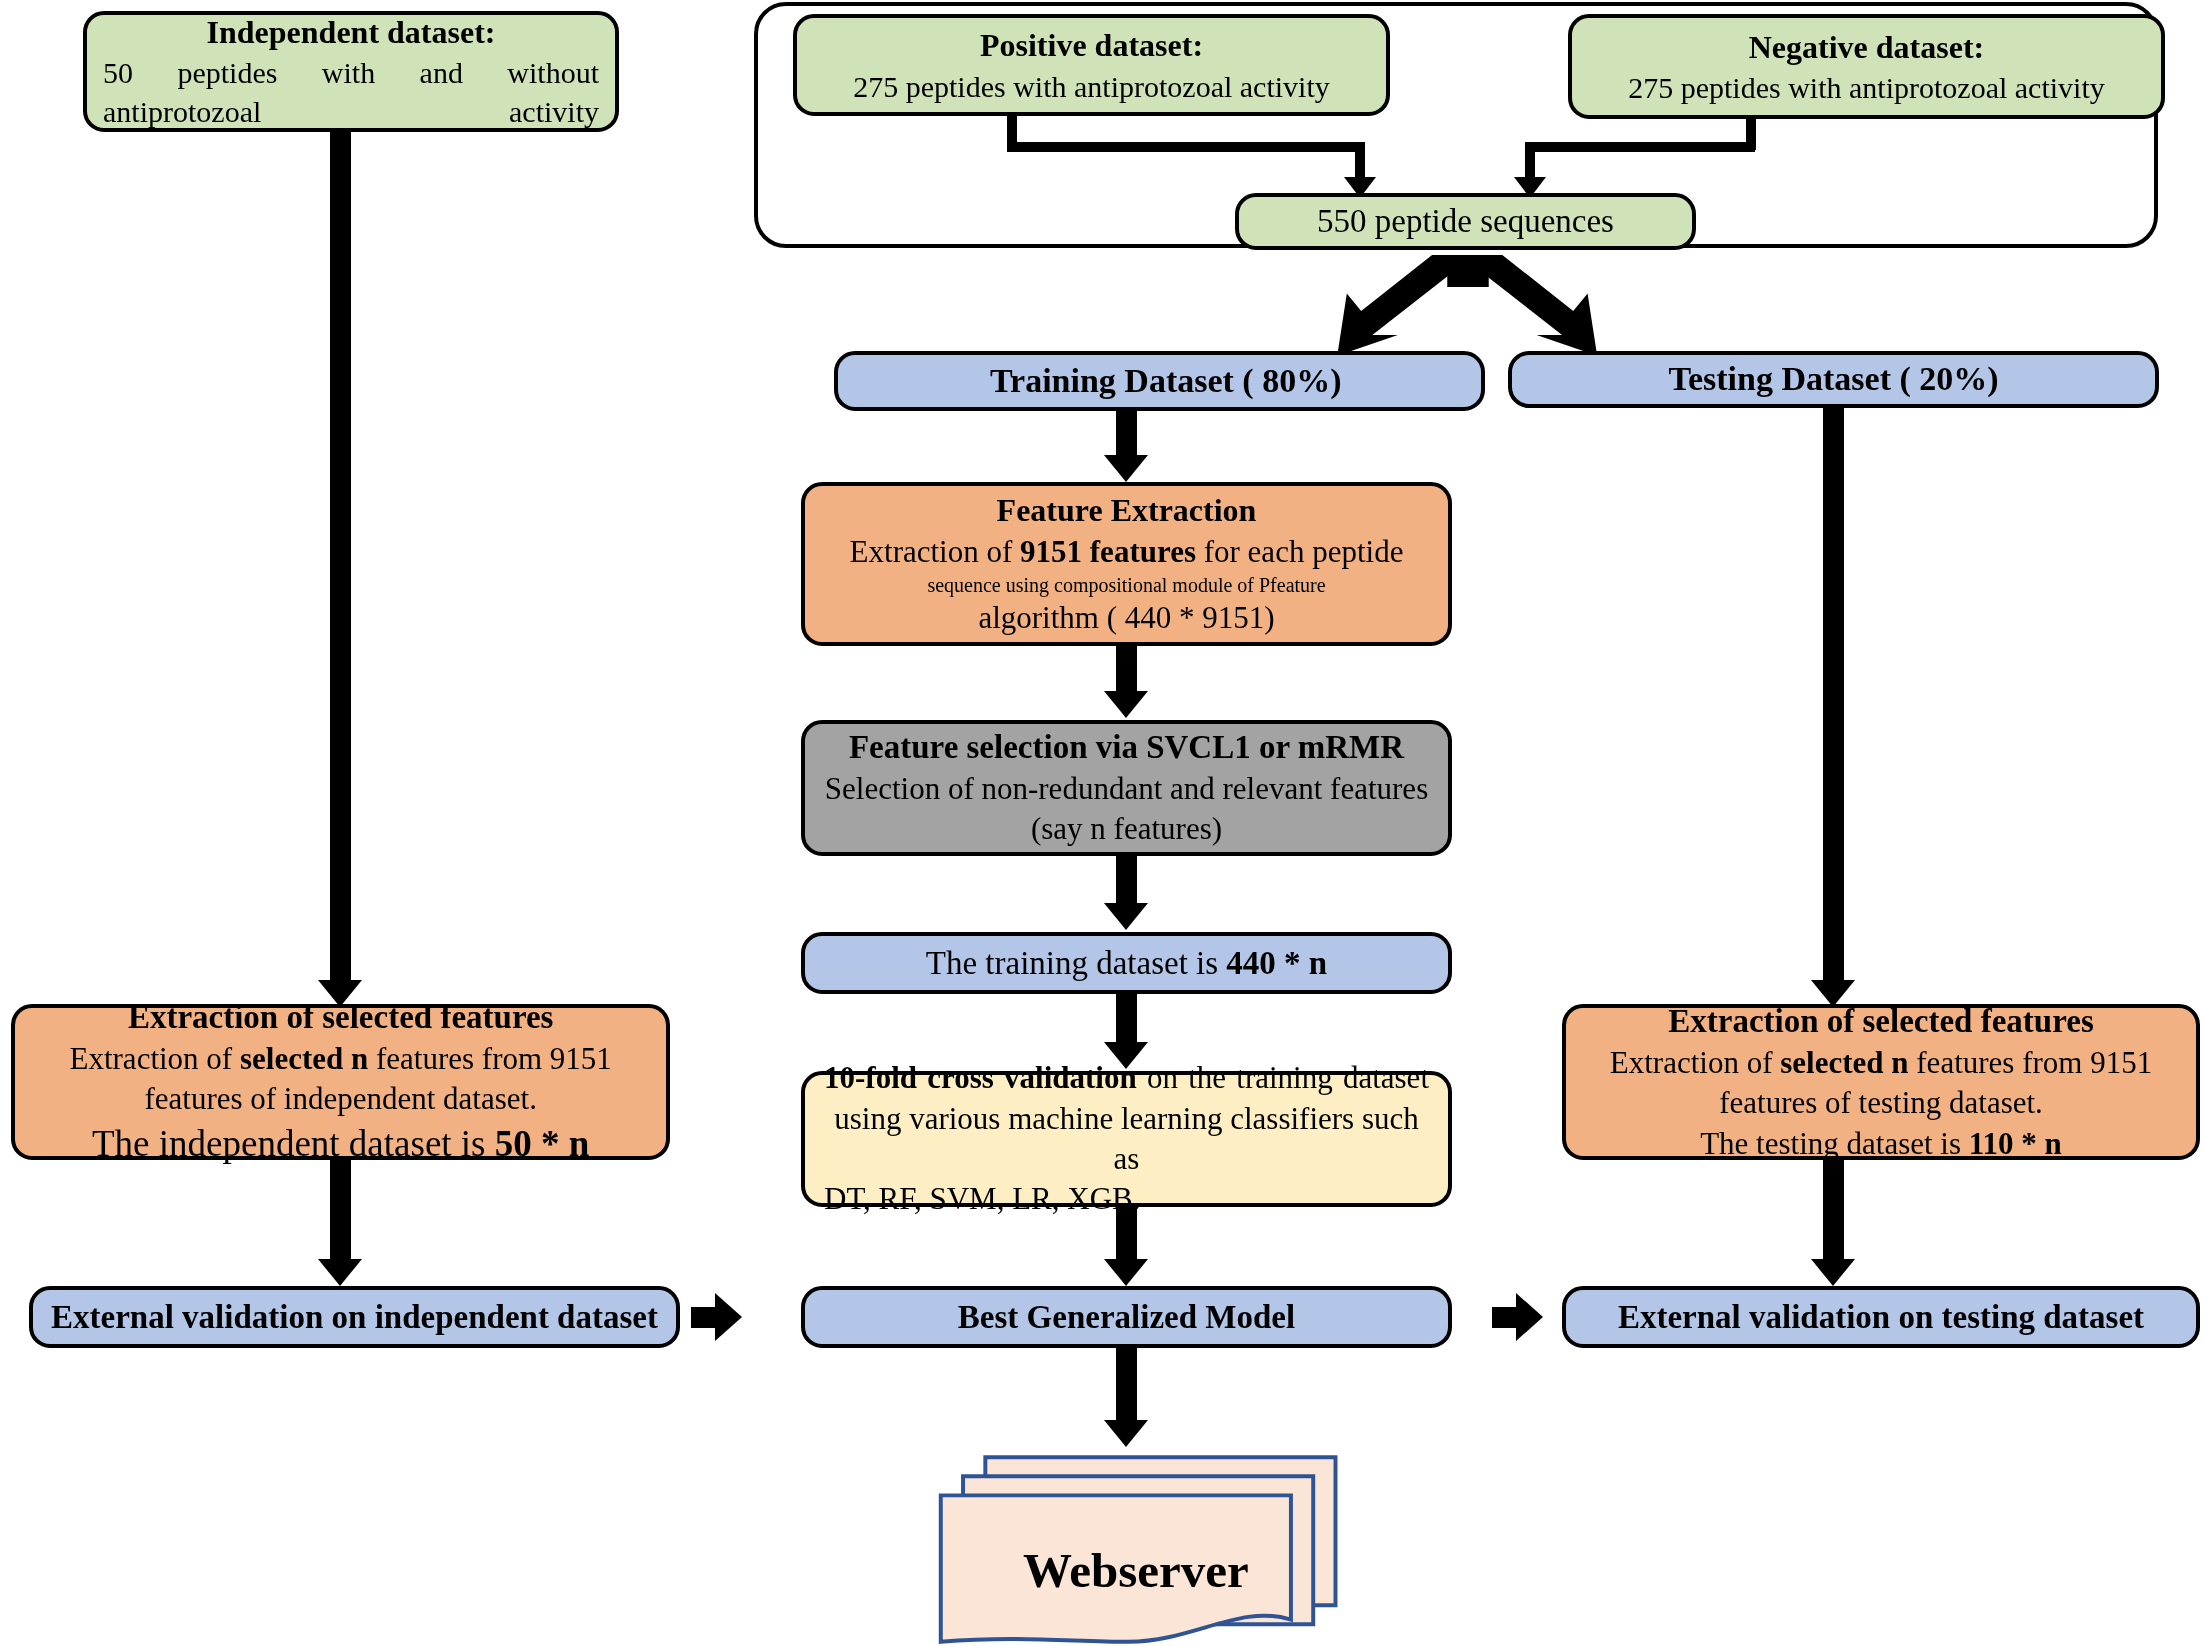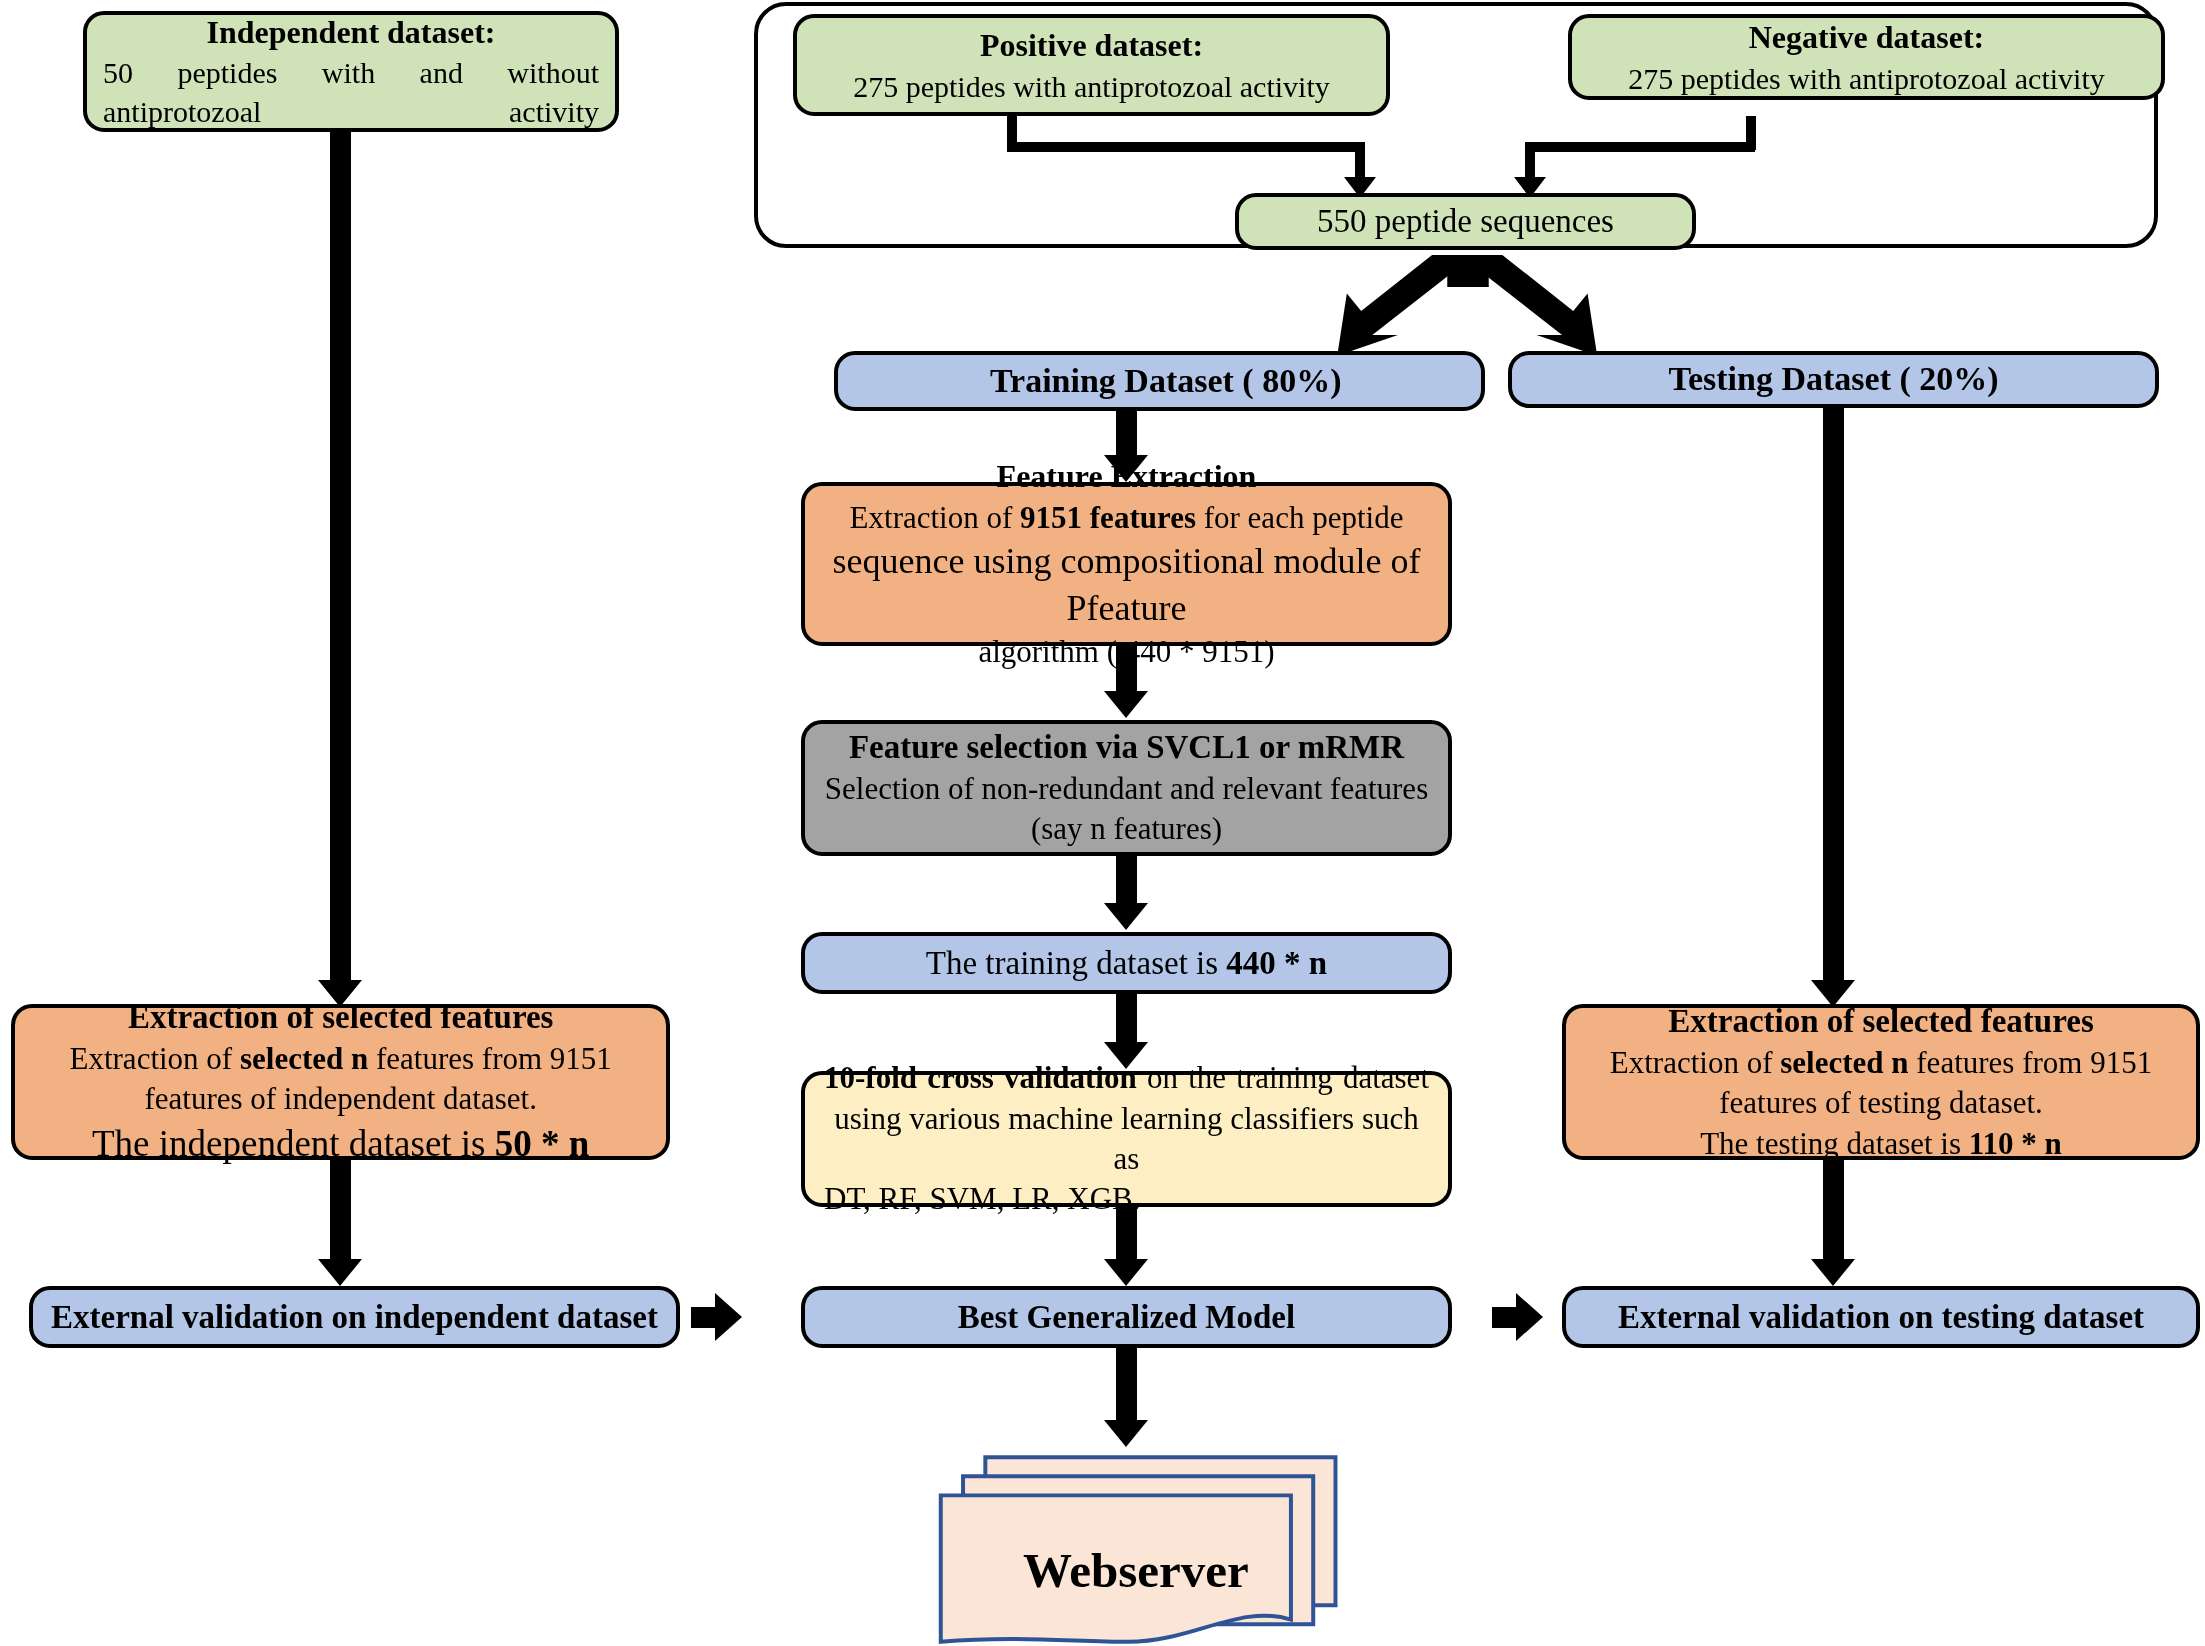--- a/index.html
+++ b/index.html
@@ -98,21 +98,21 @@
   <div class="node green" style="left:83px; top:11.2px; width:536px; height:121px; padding:6.4px 16px;">
     <span class="ttl">Independent dataset:</span>
     <span class="ln justified" style="font-size:30px;">50 peptides with and without antiprotozoal activity</span>
   </div>
 
   <div class="node green" style="left:793px; top:14.4px; width:597px; height:102px; padding:4.8px 11.2px;">
     <span class="ttl">Positive dataset:</span>
     <span class="ln" style="font-size:30px;">275 peptides with antiprotozoal activity</span>
   </div>
 
-  <div class="node green" style="left:1568px; top:14.4px; width:597px; height:86px; padding:4.8px 11.2px;">
+  <div class="node green" style="left:1568px; top:14.4px; width:597px; height:105px; padding:4.8px 11.2px;">
     <span class="ttl">Negative dataset:</span>
     <span class="ln" style="font-size:30px;">275 peptides with antiprotozoal activity</span>
   </div>
 
   <div class="vline" style="left:1007px; top:116px; width:9.6px; height:34px;"></div>
   <div class="hline" style="left:1007px; top:142px; width:357px; height:9.6px;"></div>
   <div class="vline" style="left:1355px; top:142px; width:9.6px; height:38px;"></div>
   <div class="arrowdown sm" style="left:1344px; top:177px;"></div>
 
   <div class="vline" style="left:1746px; top:116px; width:9.6px; height:34px;"></div>
@@ -145,21 +145,21 @@
   <div class="arrowdown" style="left:318px; top:980px;"></div>
 
   <div class="vline" style="left:1116px; top:407px; width:21px; height:51px;"></div>
   <div class="arrowdown" style="left:1104px; top:455px;"></div>
 
   <div class="node orange" style="left:801px; top:482px; width:651px; height:164px; padding:4.8px 21px;">
     <span class="ttl">Feature Extraction</span>
     <span class="ln" style="font-size:31px;">
       <span>Extraction of </span><b>9151 features</b><span> for each peptide</span>
     </span>
-    <span class="ln" style="font-size:36px;font-family:Liberation Serif, serif;">sequence using compositional module of Pfeature</span>
+    <span class="ln" style="font-size:20px;font-family:Liberation Serif, serif;">sequence using compositional module of Pfeature</span>
     <span class="ln" style="font-size:31px;">algorithm ( 440 * 9151)</span>
   </div>
 
   <div class="vline" style="left:1116px; top:643px; width:21px; height:51px;"></div>
   <div class="arrowdown" style="left:1104px; top:691px;"></div>
 
   <div class="node gray" style="left:801px; top:720px; width:651px; height:136px; padding:4.8px 16px;">
     <span class="ttl" style="font-size:33px;">Feature selection via SVCL1 or mRMR</span>
     <span class="ln" style="font-size:31px;">Selection of non-redundant and relevant features</span>
     <span class="ln" style="font-size:31px;">(say n features)</span>

